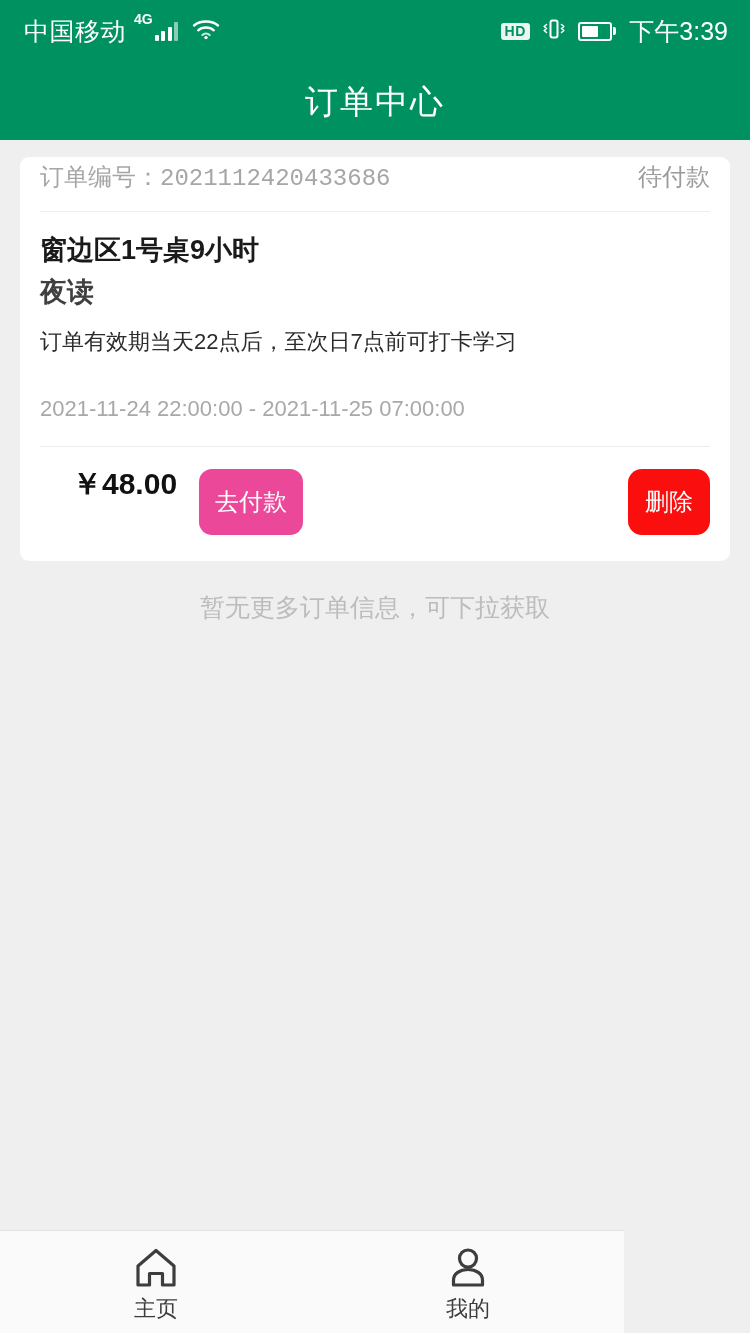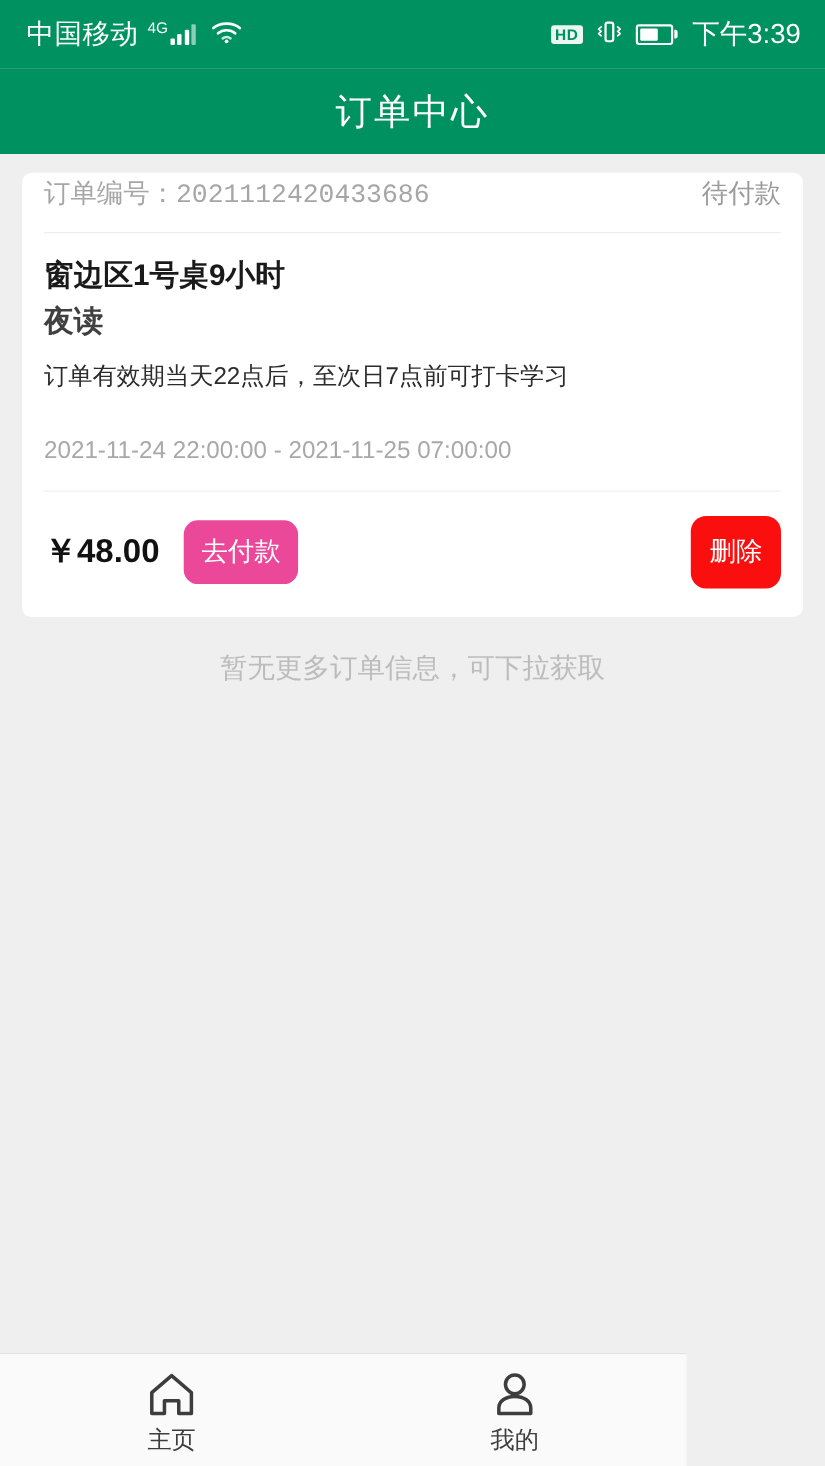--- a/index.html
+++ b/index.html
@@ -44,23 +44,23 @@
     gap: 6px;
   }
   .carrier {
     font-size: 25px;
     letter-spacing: 0.5px;
     color: #ffffff;
     line-height: 1;
   }
   .net-wrap {
     display: flex;
-    align-items: flex-end;
     gap: 2px;
     margin-left: 2px;
+    font-weight: bold;
   }
   .net-label {
     font-size: 14px;
     line-height: 1;
     position: relative;
     top: -9px;
   }
   .signal-bars {
     display: flex;
     align-items: flex-end;
@@ -210,23 +210,23 @@
   .order-period {
     font-size: 22px;
     color: #a8a8a8;
     line-height: 1;
     padding-bottom: 26px;
     border-bottom: 1px solid #ededed;
   }
 
   .order-foot {
     display: flex;
-    align-items: center;
     padding: 22px 0 26px 0;
     position: relative;
+    margin-left: 32px;
   }
   .price {
     font-size: 30px;
     font-weight: bold;
     color: #111111;
     line-height: 1;
     margin-right: 22px;
     white-space: nowrap;
   }
   .btn {

